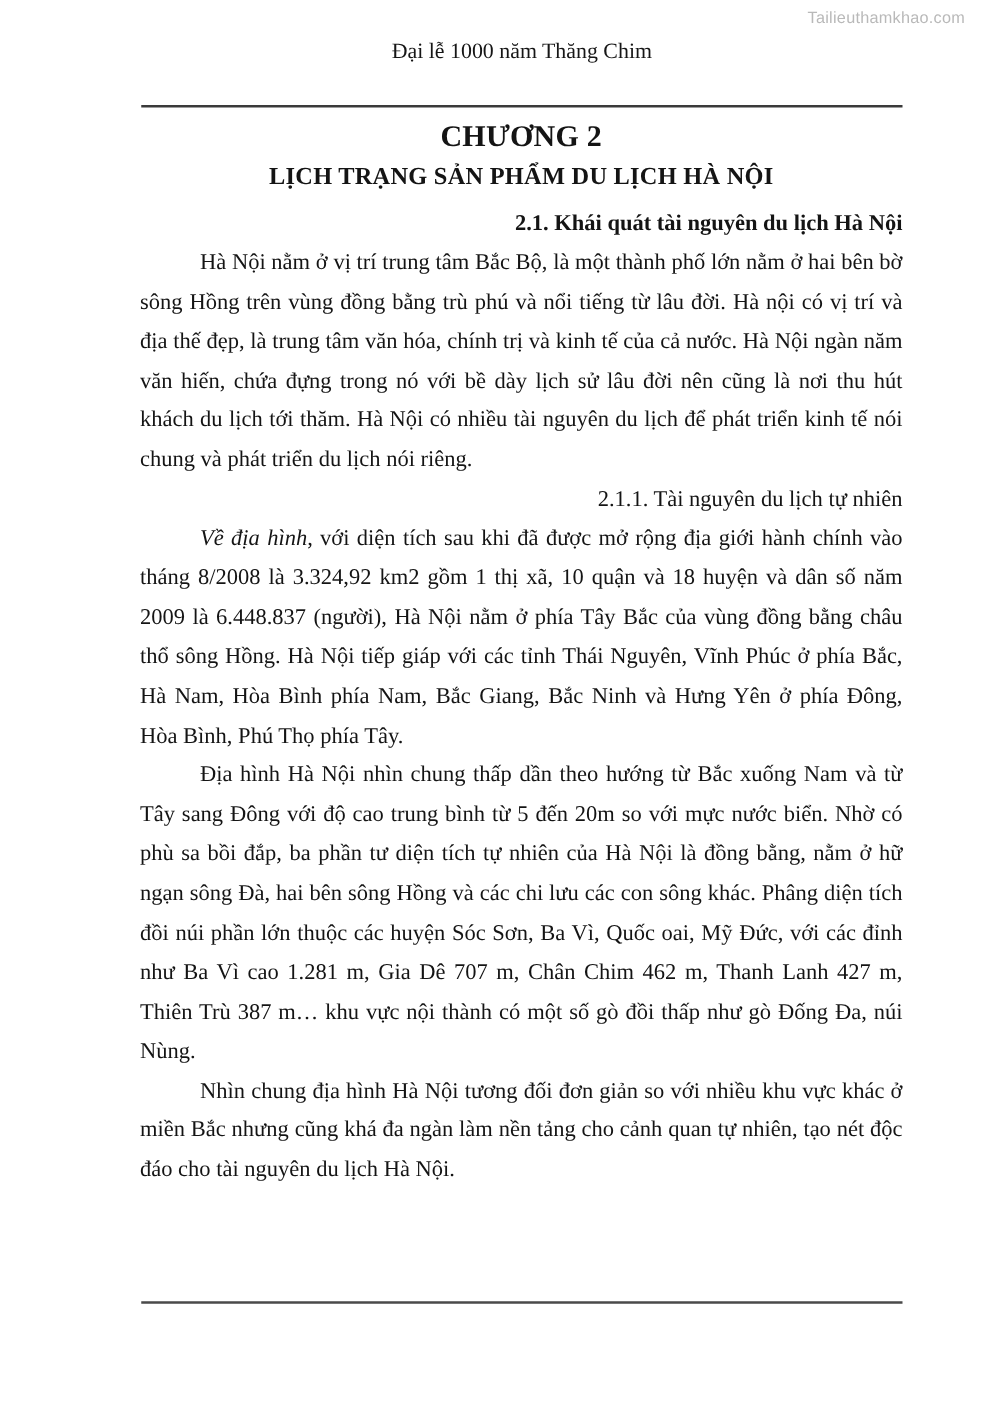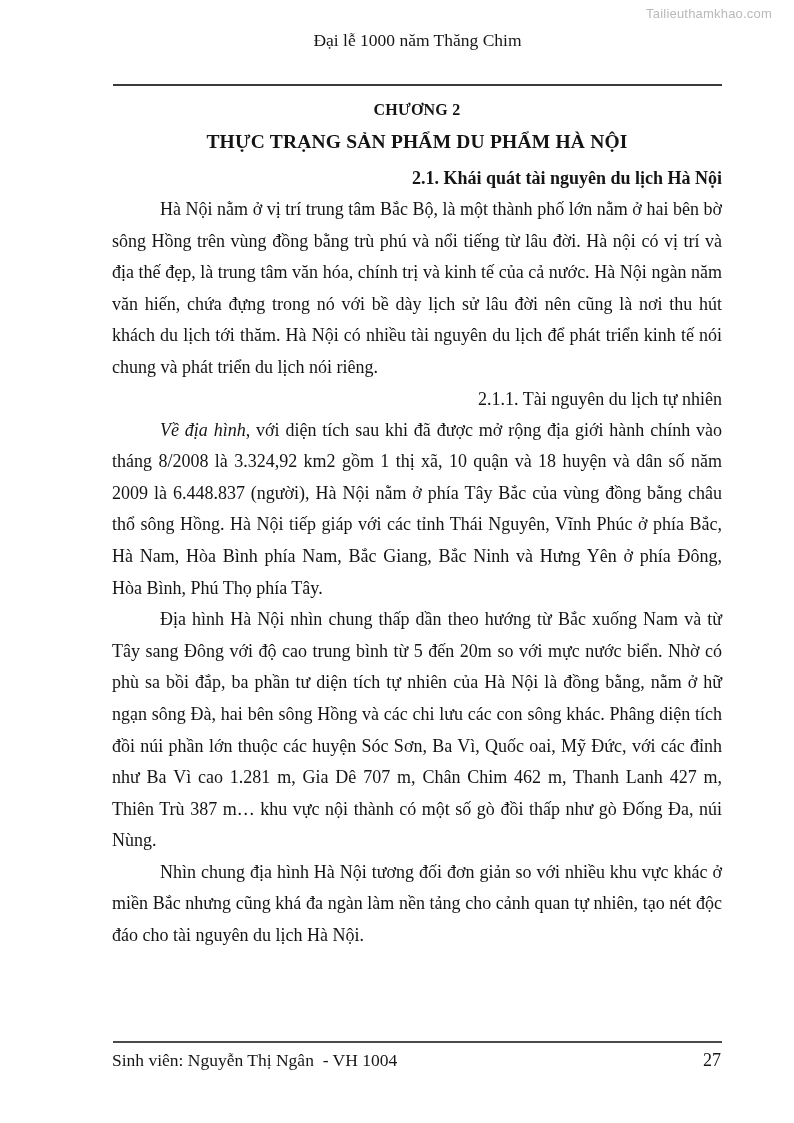--- a/index.html
+++ b/index.html
@@ -57,21 +57,21 @@
   .content {
     position: absolute;
     top: 93px;
     left: 112px;
     width: 610px;
   }
 
   .chapter-title {
     text-align: center;
     font-weight: bold;
-    font-size: 16px;
+    font-size: 24px;
     line-height: 30px;
     margin: 0;
     padding-top: 2px;
     letter-spacing: 0.2px;
   }
 
   .chapter-subtitle {
     text-align: center;
     font-weight: bold;
     font-size: 19.5px;
@@ -157,38 +157,34 @@
   <div class="running-header">
     <div>Đại lễ 1000 năm Thăng Chim</div>
   </div>
 
   <div class="header-rule"></div>
 
   <div class="content">
 
     <h1 class="chapter-title">CHƯƠNG 2</h1>
 
-    <h2 class="chapter-subtitle">THỰC TRẠNG SẢN PHẨM DU PHẨM HÀ NỘI</h2>
+    <h2 class="chapter-subtitle">LỊCH TRẠNG SẢN PHẨM DU LỊCH HÀ NỘI</h2>
 
     <h3 class="section-heading">2.1. Khái quát tài nguyên du lịch Hà Nội</h3>
 
     <p class="body indent">Hà Nội nằm ở vị trí trung tâm Bắc Bộ, là một thành phố lớn nằm ở hai bên bờ sông Hồng trên vùng đồng bằng trù phú và nổi tiếng từ lâu đời. Hà nội có vị trí và địa thế đẹp, là trung tâm văn hóa, chính trị và kinh tế của cả nước. Hà Nội ngàn năm văn hiến, chứa đựng trong nó với bề dày lịch sử lâu đời nên cũng là nơi thu hút khách du lịch tới thăm. Hà Nội có nhiều tài nguyên du lịch để phát triển kinh tế nói chung và phát triển du lịch nói riêng.</p>
 
     <h4 class="subsection-heading">2.1.1. Tài nguyên du lịch tự nhiên</h4>
 
     <p class="body indent">
       <span class="ital">Về địa hình</span><span>, với diện tích sau khi đã được mở rộng địa giới hành chính vào tháng 8/2008 là 3.324,92 km2 gồm 1 thị xã, 10 quận và 18 huyện và dân số năm 2009 là  6.448.837 (người), Hà Nội nằm ở phía Tây Bắc của vùng đồng bằng châu thổ sông Hồng. Hà Nội tiếp giáp với các tỉnh Thái Nguyên, Vĩnh Phúc ở phía Bắc, Hà Nam, Hòa Bình phía Nam, Bắc Giang, Bắc Ninh và Hưng Yên ở phía Đông, Hòa Bình, Phú Thọ phía Tây.</span>
     </p>
 
     <p class="body indent">Địa hình Hà Nội nhìn chung thấp dần theo hướng từ Bắc xuống Nam và từ Tây sang Đông với độ cao trung bình từ 5 đến 20m so với mực nước biển. Nhờ có phù sa bồi đắp, ba phần tư diện tích tự nhiên của Hà Nội là đồng bằng, nằm ở hữ ngạn sông Đà, hai bên sông Hồng và các chi lưu các con sông khác. Phâng diện tích đồi núi phần lớn thuộc các huyện Sóc Sơn, Ba Vì, Quốc oai, Mỹ Đức, với các đỉnh như Ba Vì cao 1.281 m, Gia Dê 707 m, Chân Chim 462 m, Thanh Lanh 427 m, Thiên Trù 387 m… khu vực nội thành có một số gò đồi thấp như gò Đống Đa, núi Nùng.</p>
 
     <p class="body indent">Nhìn chung địa hình Hà Nội tương đối đơn giản so với nhiều khu vực khác ở miền Bắc nhưng cũng khá đa ngàn làm nền tảng cho cảnh quan tự nhiên, tạo nét độc đáo cho tài nguyên du lịch Hà Nội.</p>
 
   </div>
 
   <div class="footer-rule"></div>
 
-  <div class="footer-row">
-    <div class="footer-left">Sinh viên: Nguyễn Thị Ngân  - VH 1004</div>
-    <div class="footer-page">27</div>
-  </div>
 
 </div>
 
 </body></html>

